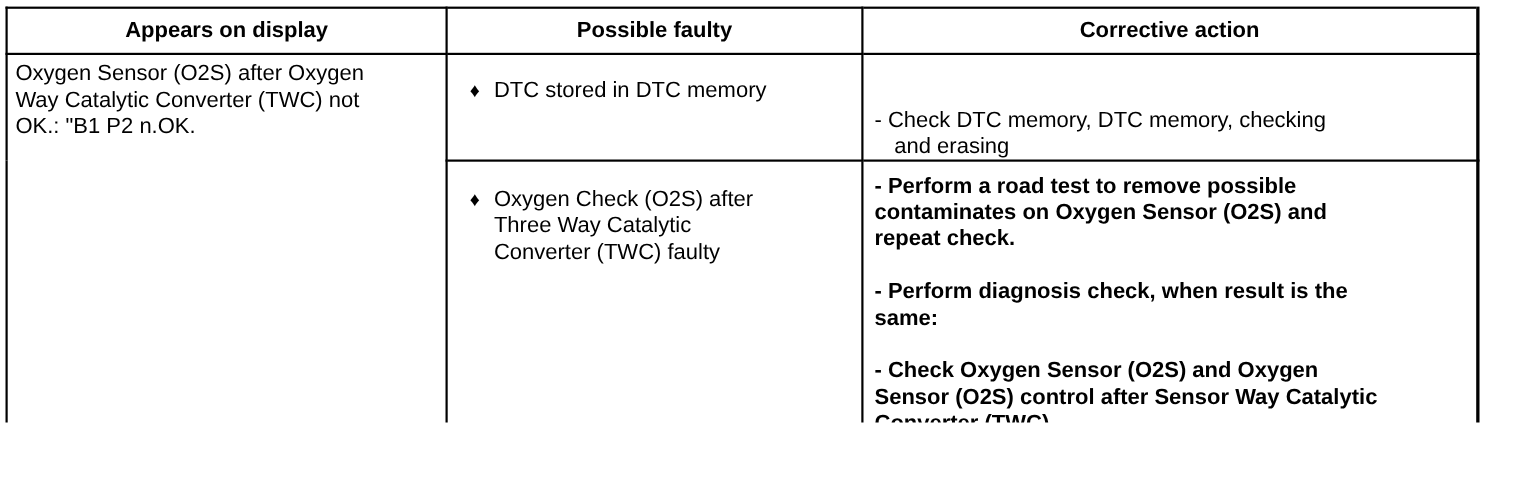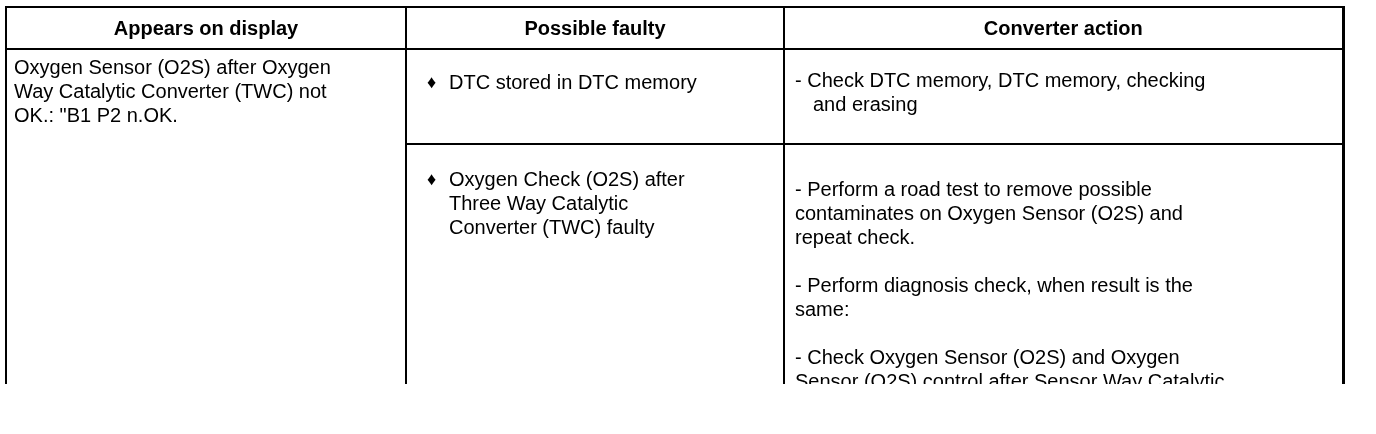--- a/index.html
+++ b/index.html
@@ -50,54 +50,55 @@
   }
   .cell-text {
     font-size: 20px;
     line-height: 24px;
     white-space: pre-line;
   }
   td.display-cell { padding: 5px 8px 0 7px; }
   td.cause-cell   { padding: 20px 8px 0 20px; }
   tr.row-2 td.cause-cell { padding-top: 22px; }
   td.action-cell  { padding: 18px 10px 0 10px; }
-  tr.row-2 td.action-cell { padding-top: 32px; }
+  tr.row-2 td.action-cell { padding-top: 10px; font-weight: bold; }
   .cause-line {
     display: flex;
     align-items: flex-start;
   }
   .bullet {
     flex: 0 0 22px;
     font-size: 18px;
     line-height: 24px;
   }
   .action-para {
     margin: 0 0 24px 0;
   }
   .action-para:last-child { margin-bottom: 0; }
   .hanging {
     padding-left: 18px;
     text-indent: -18px;
+    margin-top: 29px;
   }
 </style>
 </head>
 <body>
 
 <div class="page">
   <table class="diag">
     <colgroup>
       <col class="c1">
         <col class="c2">
         <col class="c3">
     </colgroup>
     <thead>
       <tr>
         <th>Appears on display</th>
         <th>Possible faulty</th>
-        <th>Converter action</th>
+        <th>Corrective action</th>
       </tr>
     </thead>
     <tbody>
       <tr class="row-1">
         <td class="display-cell" rowspan="2">
           <div class="cell-text">Oxygen Sensor (O2S) after Oxygen
 Way Catalytic Converter (TWC) not
 OK.: "B1 P2 n.OK.</div>
         </td>
         <td class="cause-cell">

